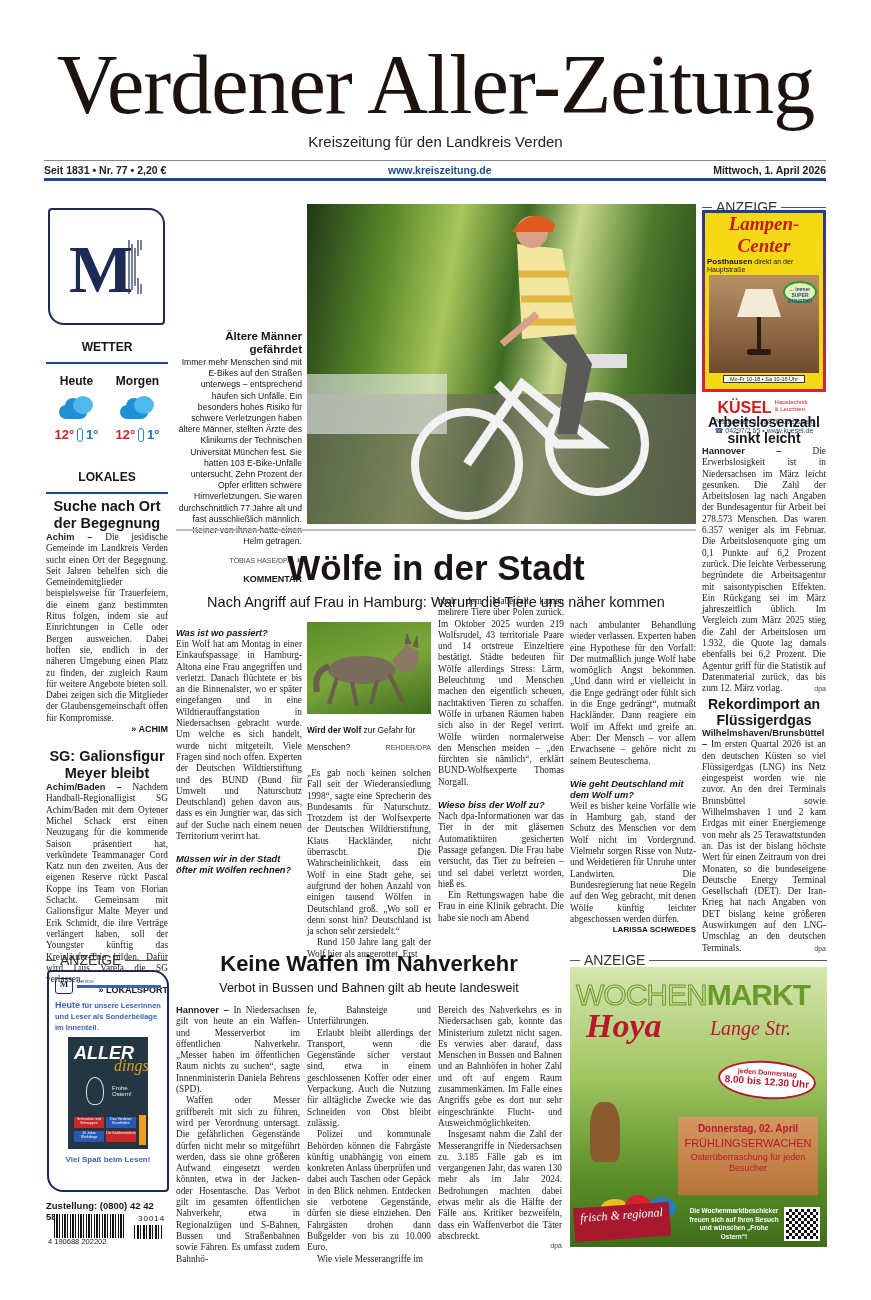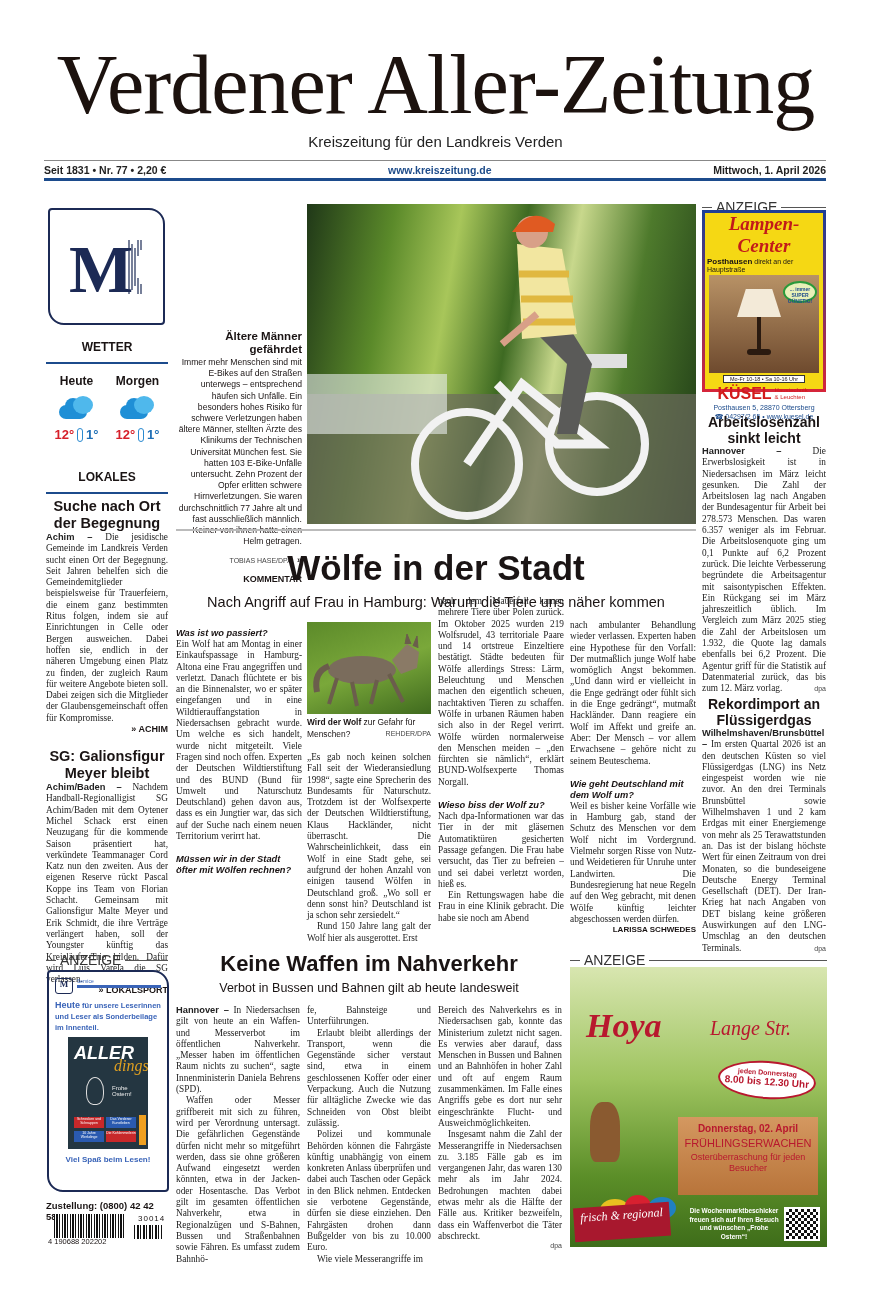--- a/index.html
+++ b/index.html
@@ -140,21 +140,21 @@
 <div class="abs" style="left:307px;top:622px;width:124px">
   <div style="width:124px;height:92px;background:linear-gradient(160deg,#5c8a2a,#7aa83a 50%,#3f6a1e);position:relative;overflow:hidden">
     <svg width="124" height="92" viewBox="0 0 124 92">
       <ellipse cx="55" cy="48" rx="34" ry="14" fill="#7a6c5c"></ellipse>
       <path d="M85 38 L100 22 L112 30 L110 46 L94 52 Z" fill="#8a7a66"></path>
       <path d="M98 22 L100 12 L104 22 M106 24 L110 14 L111 26" fill="#6b5d4c" stroke="#6b5d4c"></path>
       <path d="M30 56 L22 82 M45 60 L50 84 M70 58 L64 82 M82 52 L96 80" stroke="#6b5d4c" stroke-width="4"></path>
       <path d="M22 44 Q6 50 10 70" stroke="#6b5d4c" stroke-width="6" fill="none"></path>
     </svg>
   </div>
-  <div class="sans" style="font-size:8.4px;line-height:12px;margin-top:2px">
+  <div class="sans" style="font-size:8.4px;line-height:17px;margin-top:8px">
     <b>Wird der Wolf</b> <span>zur Gefahr für Menschen?</span>
     <span class="credit" style="float:right;margin-top:0">REHDER/DPA</span>
   </div>
   <p class="body-text" style="margin-top:12px">„Es gab noch keinen solchen Fall seit der Wiederansiedlung 1998“, sagte eine Sprecherin des Bundesamts für Naturschutz. Trotzdem ist der Wolfsexperte der Deutschen Wildtierstiftung, Klaus Hackländer, nicht überrascht. Die Wahrscheinlichkeit, dass ein Wolf in eine Stadt gehe, sei aufgrund der hohen Anzahl von einigen tausend Wölfen in Deutschland groß. „Wo soll er denn sonst hin? Deutschland ist ja schon sehr zersiedelt.“</p>
   <p class="body-text" style="text-indent:10px">Rund 150 Jahre lang galt der Wolf hier als ausgerottet. Erst</p>
 </div>
 
 <div class="abs" style="left:438px;top:596px;width:126px">
   <p class="body-text">nach dem Mauerfall kamen mehrere Tiere über Polen zurück. Im Oktober 2025 wurden 219 Wolfsrudel, 43 territoriale Paare und 14 ortstreue Einzeltiere bestätigt. Städte bedeuten für Wölfe allerdings Stress: Lärm, Beleuchtung und Menschen machen den eigentlich scheuen, nachtaktiven Tieren zu schaffen. Wölfe in urbanen Räumen haben sich also in der Regel verirrt. Wölfe würden normalerweise den Menschen meiden – „den fürchten sie nämlich“, erklärt BUND-Wolfsexperte Thomas Norgall.</p>
   <div class="sub-head" style="margin-top:12px">Wieso biss der Wolf zu?</div>
@@ -178,21 +178,21 @@
   <div class="ad-lamp-inner">
     <div class="serif" style="font-style:italic;font-weight:bold;color:#c21a1a;font-size:19px;text-align:center;line-height:22px">Lampen-Center</div>
     <div class="sans" style="font-size:7px;padding-left:2px"><b style="font-size:8px">Posthausen</b> <span>direkt an der Hauptstraße</span></div>
     <div style="margin:2px 4px;height:98px;background:linear-gradient(#b89266,#6e4a2e);position:relative">
       <div style="position:absolute;left:28px;top:14px;width:44px;height:28px;background:#f3ead8;clip-path:polygon(20% 0,80% 0,100% 100%,0 100%)"></div>
       <div style="position:absolute;left:48px;top:42px;width:4px;height:34px;background:#2a1a10"></div>
       <div style="position:absolute;left:38px;top:74px;width:24px;height:6px;background:#2a1a10;border-radius:3px"></div>
       <div class="sans" style="position:absolute;right:2px;top:6px;width:34px;height:22px;border-radius:50%;background:#e8f0b8;border:2px solid #2a9a3a;font-size:5px;text-align:center;color:#1c4b8c;font-weight:bold;line-height:6px;padding-top:3px">... immer SUPER GÜNSTIG!</div>
     </div>
     <div class="sans" style="font-size:5.5px;background:#fff;margin:0 18px;text-align:center;border:1px solid #333">Mo-Fr 10-18 • Sa 10-16 Uhr</div>
-    <div style="display:flex;align-items:center;justify-content:center;gap:3px;margin-top:2px">
+    <div style="display:flex;align-items:flex-start;justify-content:center;gap:3px;margin-top:16px">
       <span class="sans" style="font-weight:bold;color:#d21a1a;font-size:16px">KÜSEL</span>
       <span class="sans" style="font-size:6px;color:#d21a1a;width:36px;line-height:7px">Haustechnik &amp; Leuchten</span>
     </div>
     <div class="sans" style="font-size:7px;text-align:center;color:#1c4b8c;line-height:9px">Posthausen 5, 28870 Ottersberg</div>
     <div class="sans" style="font-size:7px;text-align:center;color:#1c4b8c;line-height:9px">☎ 04297/2 65 • www.kuesel.de</div>
   </div>
 </div>
 
 <div class="abs" style="left:702px;top:414px;width:124px">
   <div class="h-sans" style="font-size:14px;line-height:16px">Arbeitslosenzahl sinkt leicht</div>
@@ -258,20 +258,23 @@
   <p class="body-text" style="text-indent:10px">Insgesamt nahm die Zahl der Messerangriffe in Niedersachsen zu. 3.185 Fälle gab es im vergangenen Jahr, das waren 130 mehr als im Jahr 2024. Bedrohungen machten dabei etwas mehr als die Hälfte der Fälle aus. Kritiker bezweifeln, dass ein Waffenverbot die Täter abschreckt.</p>
   <div class="credit" style="text-align:right">dpa</div>
 </div>
 
 <div class="abs anzeige" style="left:570px;top:952px;width:257px">
     <span class="lnl"></span>
     <span>ANZEIGE</span>
     <span class="ln"></span>
   </div>
 <div class="abs ad-wm">
+  <div class="sans" style="position:absolute;left:6px;top:12px;font-size:30px;line-height:32px;letter-spacing:-1px">
+    <span style="color:#fff;-webkit-text-stroke:1px #6a9a2a;color:transparent">WOCHEN</span><span style="color:#6a9a2a;font-weight:bold">MARKT</span>
+  </div>
   <div class="serif" style="position:absolute;left:16px;top:40px;font-size:34px;font-style:italic;font-weight:bold;color:#b8182e">Hoya</div>
   <div class="serif" style="position:absolute;left:140px;top:50px;font-size:20px;font-style:italic;color:#b8182e">Lange Str.</div>
   <div style="position:absolute;left:148px;top:94px;width:98px;height:38px;border-radius:50%;background:#fff;border:2px solid #b8182e;text-align:center;transform:rotate(4deg)">
     <div class="sans" style="font-size:7px;color:#b8182e;font-weight:bold;margin-top:6px">jeden Donnerstag</div>
     <div class="sans" style="font-size:10px;color:#b8182e;font-weight:bold">8.00 bis 12.30 Uhr</div>
   </div>
   <div style="position:absolute;left:20px;top:135px;width:30px;height:60px;background:#8a5a30;border-radius:40% 40% 20% 20%"></div>
   <div style="position:absolute;left:108px;top:150px;width:140px;height:78px;background:linear-gradient(#d49860,#b8743a);text-align:center;padding-top:6px">
     <div class="sans" style="font-size:10px;font-weight:bold;color:#b8182e">Donnerstag, 02. April</div>
     <div class="sans" style="font-size:11px;font-weight:normal;color:#b8182e;margin-top:3px">FRÜHLINGSERWACHEN</div>

